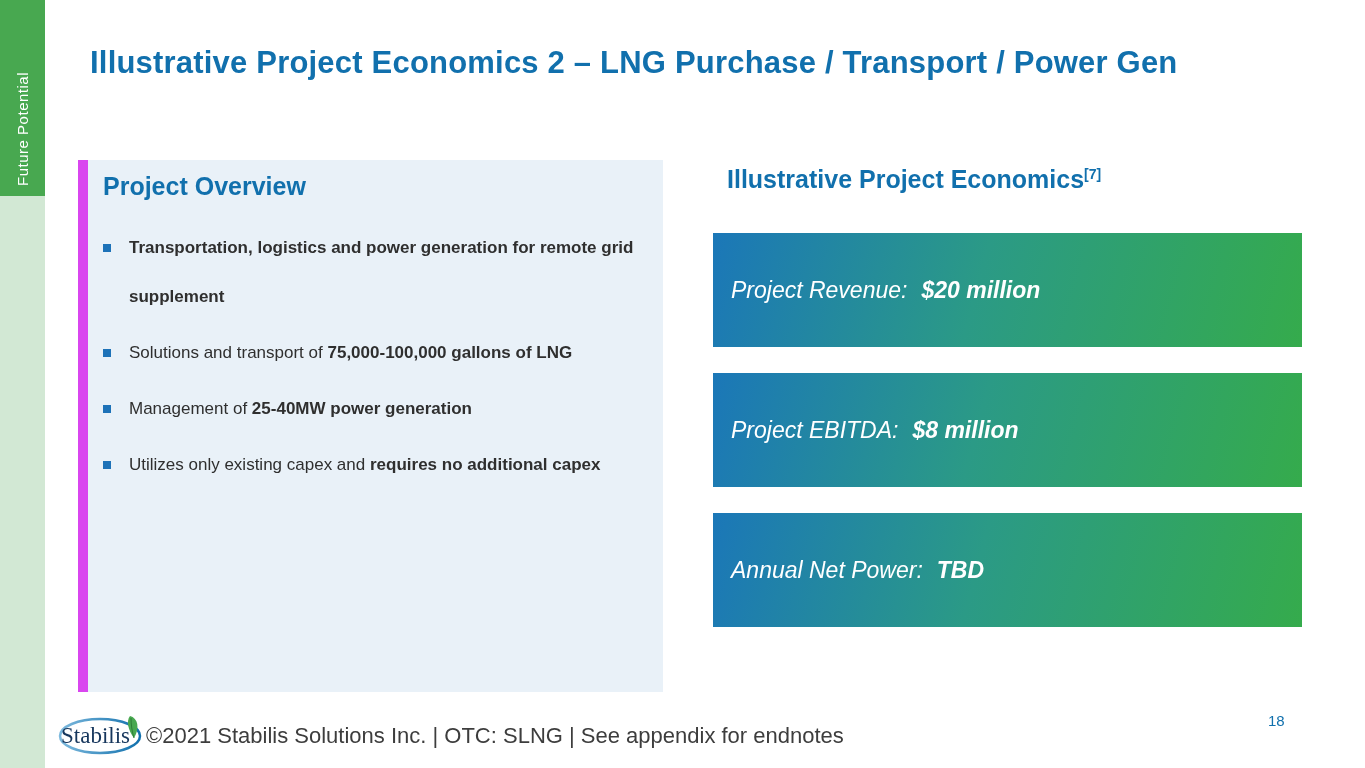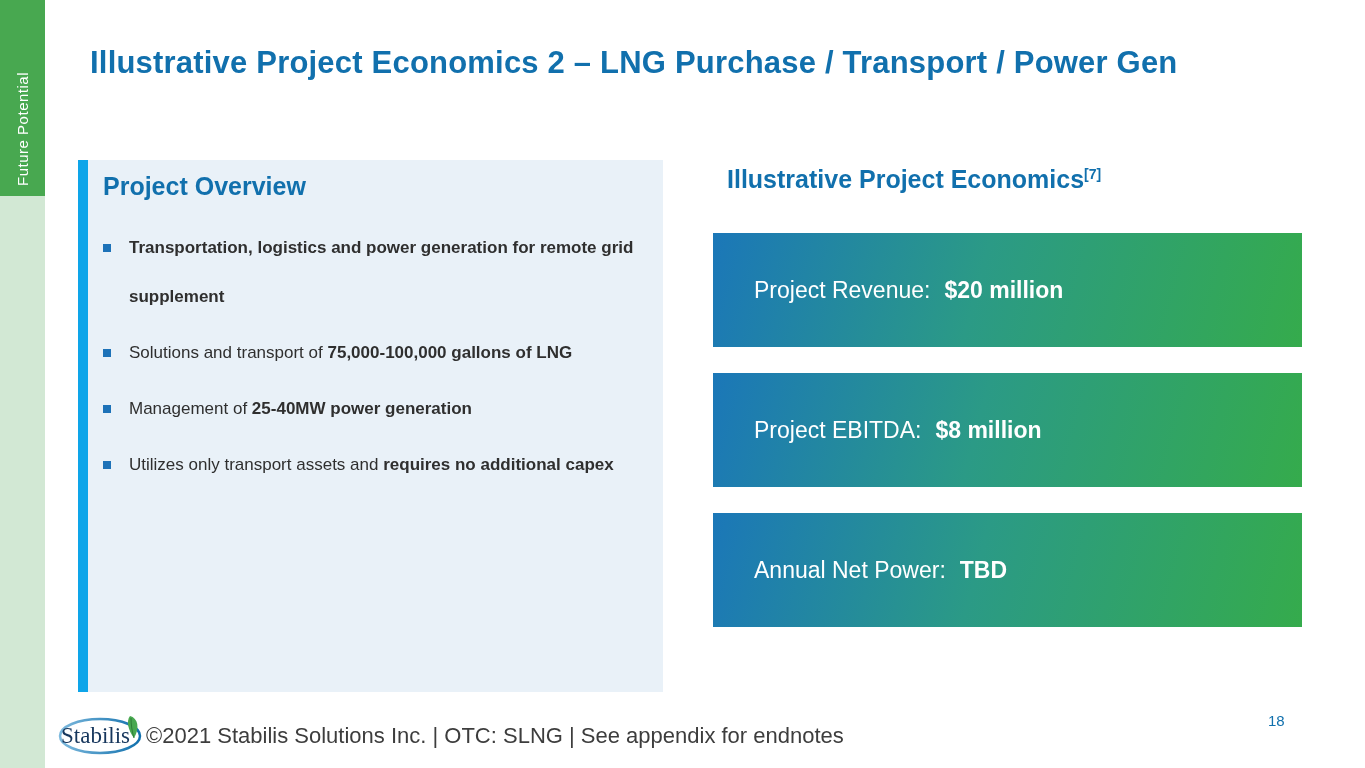--- a/index.html
+++ b/index.html
@@ -56,21 +56,21 @@
     font-weight: bold;
     letter-spacing: 0.2px;
   }
 
   
   .panel {
     position: absolute;
     left: 78px; top: 160px;
     width: 585px; height: 532px;
     background: #e9f1f8;
-    border-left: 10px solid #0ea5e9;
+    border-left: 10px solid #d946ef;
     box-sizing: border-box;
     padding: 10px 20px 0 15px;
   }
   .panel-heading {
     color: #1170ad;
     font-size: 25px;
     font-weight: bold;
     margin: 2px 0 0 0;
   }
   .bullets {
@@ -111,24 +111,25 @@
     font-size: 14px;
     font-weight: bold;
   }
   .econ-box {
     position: absolute;
     left: 0;
     width: 589px; height: 114px;
     background: linear-gradient(105deg, #1b77b8 0%, #2b9a86 45%, #35ab4c 100%);
     display: flex;
     align-items: center;
-    padding-left: 41px;
+    padding-left: 18px;
     box-sizing: border-box;
     color: #ffffff;
     font-size: 23px;
+    font-style: italic;
   }
   .econ-box .value {
     font-weight: bold;
     margin-left: 14px;
   }
   .box-0 { top: 68px; }
   .box-1 { top: 208px; }
   .box-2 { top: 348px; }
 
   
@@ -161,21 +162,21 @@
   <div class="ribbon-light"></div>
 
   <div class="title">Illustrative Project Economics 2 – LNG Purchase / Transport / Power Gen</div>
 
   <div class="panel">
     <div class="panel-heading">Project Overview</div>
     <ul class="bullets">
       <li><span></span><span class="b">Transportation, logistics and power generation for remote grid supplement</span></li>
       <li><span>Solutions and transport of </span><span class="b">75,000-100,000 gallons of LNG</span></li>
       <li><span>Management of </span><span class="b">25-40MW power generation</span></li>
-      <li><span>Utilizes only transport assets and </span><span class="b">requires no additional capex</span></li>
+      <li><span>Utilizes only existing capex and </span><span class="b">requires no additional capex</span></li>
     </ul>
   </div>
 
   <div class="econ">
     <div class="econ-heading"><span>Illustrative Project Economics</span><sup>[7]</sup></div>
     <div class="econ-box box-0">
       <span class="label">Project Revenue:</span>
       <span class="value">$20 million</span>
     </div>
     <div class="econ-box box-1">

